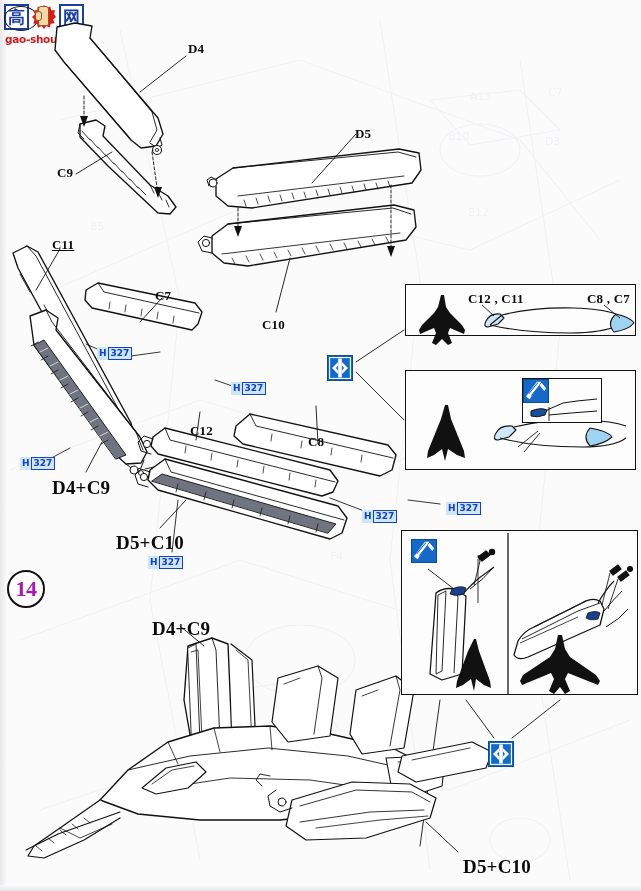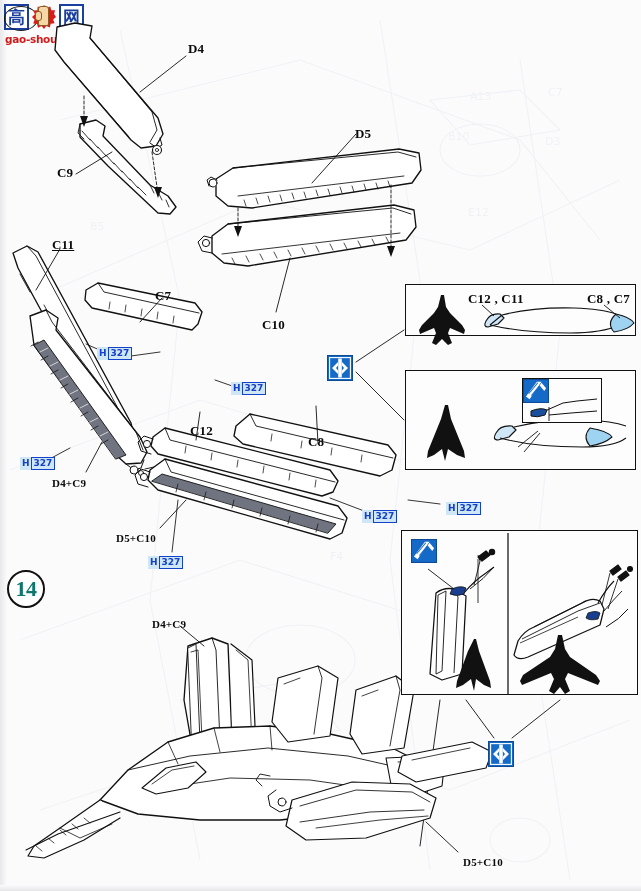--- a/index.html
+++ b/index.html
@@ -76,33 +76,33 @@
     border:1.6px solid #1a1a1a; border-radius:50%;
   }
 
   
   #step-badge {
     position: absolute; left: 7px; top: 570px;
     width: 38px; height: 38px; border-radius: 50%;
     border: 2.5px solid #111; background: #fff;
     display: flex; align-items: center; justify-content: center;
     font-family: "Liberation Serif", serif;
-    font-size: 22px; font-weight: bold; color: #0f766e;
+    font-size: 22px; font-weight: bold; color: #a21caf;
     letter-spacing: -0.5px;
   }
 
   
   .lbl {
     position: absolute;
     font-family: "Liberation Serif", serif;
     font-size: 13px; font-weight: bold; color: #0b0b0b;
     letter-spacing: 0.2px;
     white-space: nowrap;
   }
-  .lbl.big { font-size: 11px; }
+  .lbl.big { font-size: 19px; }
 
   
   .paint {
     position: absolute;
     display: inline-flex; align-items: center;
     height: 13px;
     font-family: "DejaVu Sans", sans-serif;
     font-size: 9px; font-weight: bold;
     color: #1341c8;
     background: #cfe6f7;

